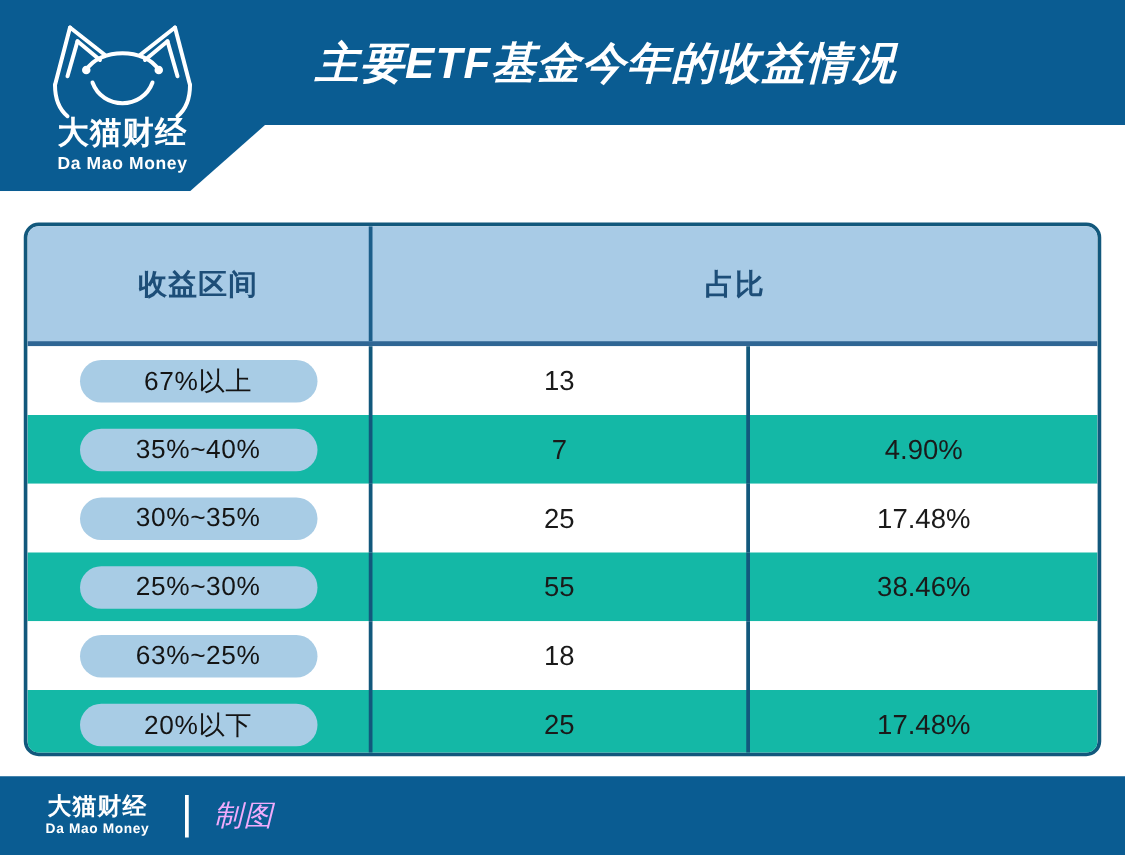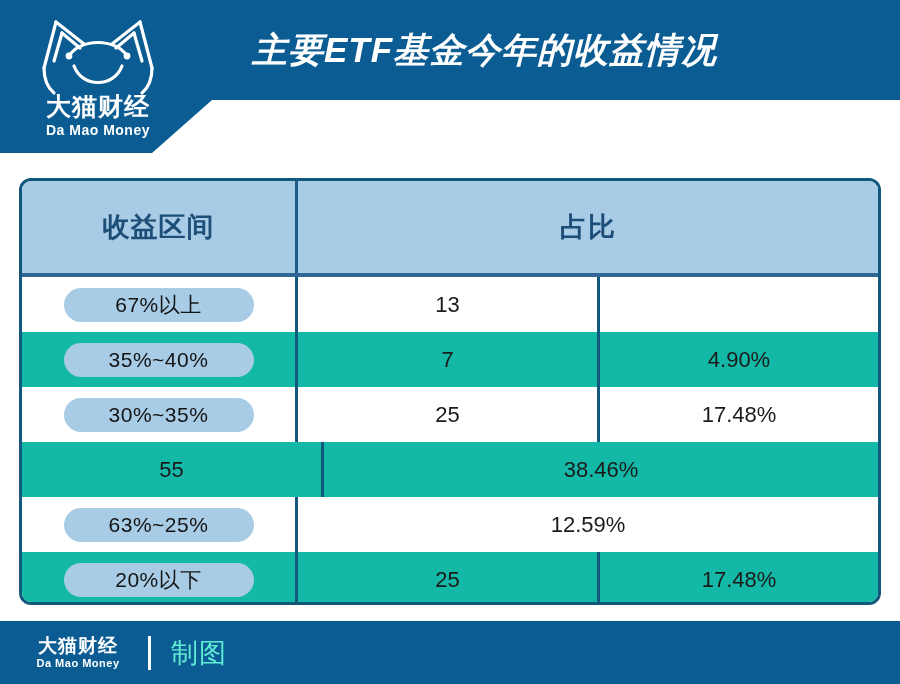--- a/index.html
+++ b/index.html
@@ -100,21 +100,21 @@
     height: 96px;
     background: #a8cbe6;
     border-bottom: 4px solid #2f6694;
     box-sizing: border-box;
   }
   .th {
     display: flex;
     align-items: center;
     justify-content: center;
     color: #1d4e78;
-    font-size: 27px;
+    font-size: 23px;
     font-weight: bold;
     letter-spacing: 1px;
     box-sizing: border-box;
   }
   .col1 { width: 276px; }
   .col2 { width: 302px; }
   .col3 { flex: 1; }
   .th.col1, .th.col2 { border-right: 3px solid #1b5e8a; }
 
   .trow {
@@ -179,23 +179,24 @@
     letter-spacing: 0.5px;
     margin-top: 3px;
   }
   .footer-divider {
     width: 3px;
     height: 34px;
     background: #ffffff;
     margin: 0 20px 0 14px;
   }
   .footer-note {
-    color: #5eead4;
-    font-size: 27px;
-    letter-spacing: 1px;
+    color: #f0abfc;
+    font-size: 23px;
+    letter-spacing: 1px;
+    font-style: italic;
   }
 </style>
 </head>
 <body>
 
 <div class="header"></div>
 <div class="header-tab"></div>
 
 <div class="logo">
   <svg width="152" height="90" viewBox="0 0 152 90">
@@ -254,29 +255,32 @@
 
   <div class="trow odd">
     <div class="td col1">
       <span class="pill">30%~35%</span>
     </div>
     <div class="td col2">25</div>
     <div class="td col3">17.48%</div>
   </div>
 
   <div class="trow even">
+    <div class="td col1">
+      <span class="pill">25%~30%</span>
+    </div>
     <div class="td col2">55</div>
     <div class="td col3">38.46%</div>
   </div>
 
   <div class="trow odd">
     <div class="td col1">
       <span class="pill">63%~25%</span>
     </div>
-    <div class="td col3">12.59%</div>
+    <div class="td col2">18</div>
   </div>
 
   <div class="trow even">
     <div class="td col1">
       <span class="pill">20%以下</span>
     </div>
     <div class="td col2">25</div>
     <div class="td col3">17.48%</div>
   </div>
 

